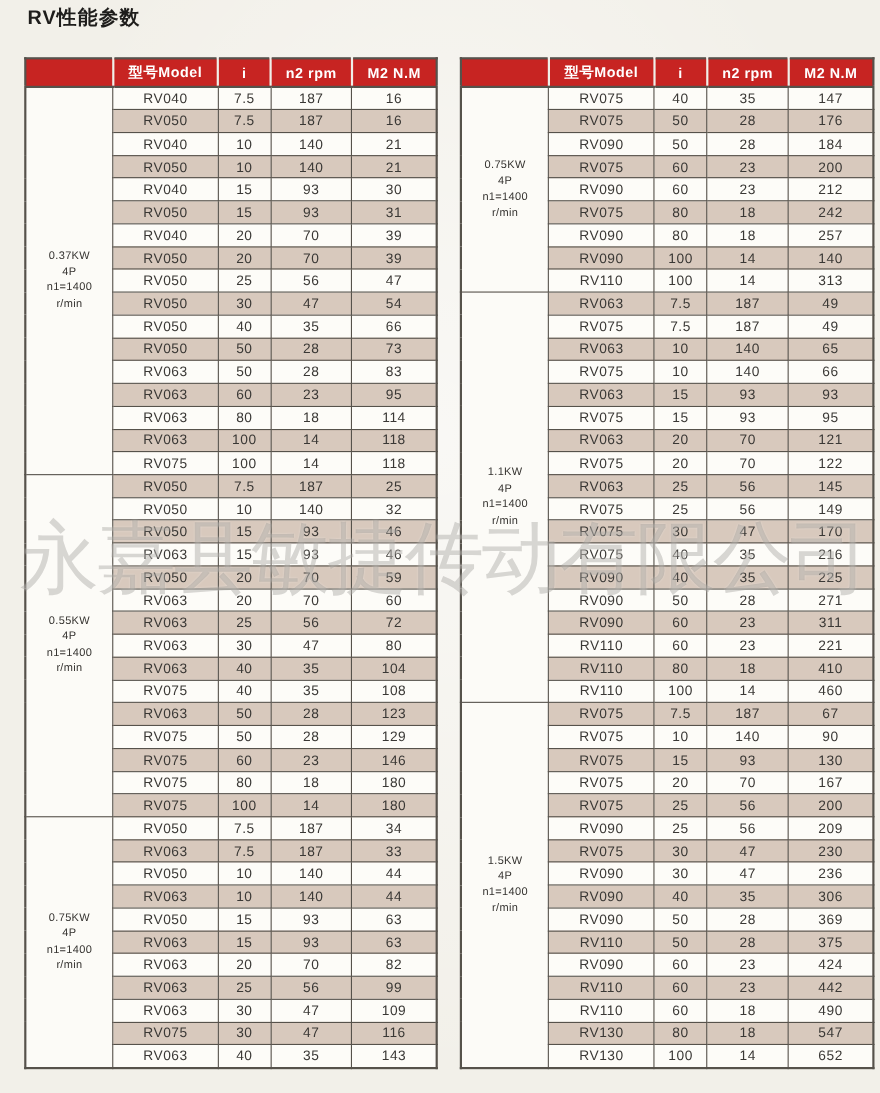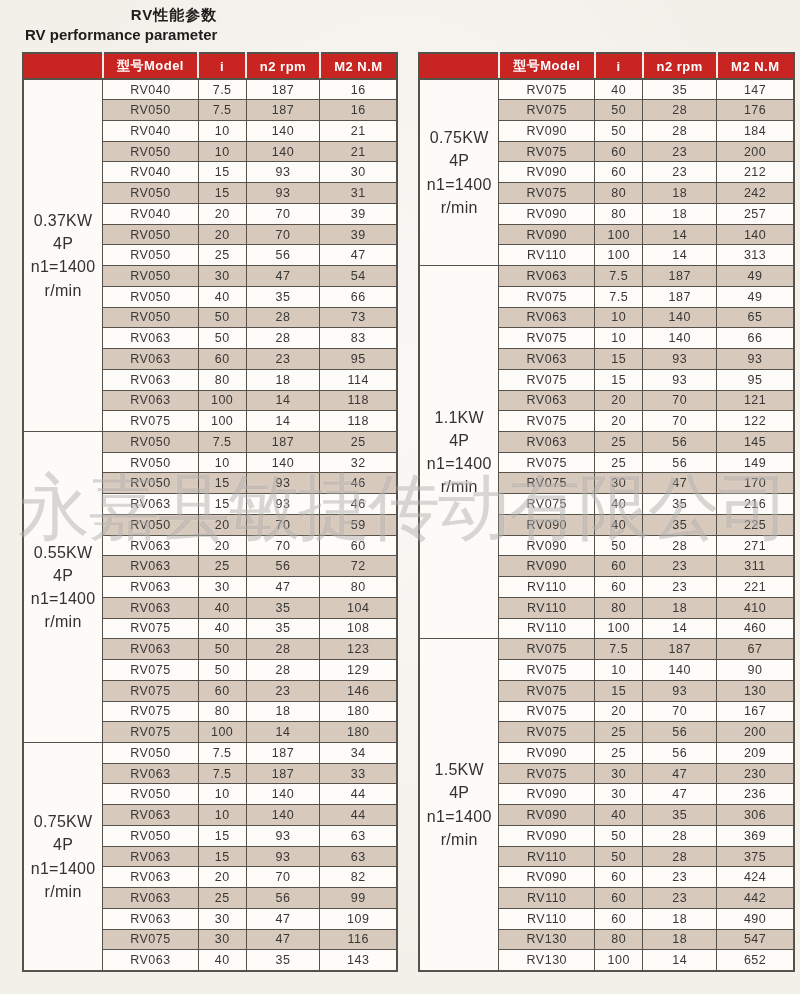--- a/index.html
+++ b/index.html
@@ -7,21 +7,21 @@
   body {
     font-family: "Liberation Sans", "DejaVu Sans", sans-serif;
     background:#e8e7e1;
   }
   .page {
     position:relative; width:800px; height:994px; overflow:hidden;
     background: var(--page-bg, #f2f0e9);
     background-image: radial-gradient(ellipse at 50% 40%, rgba(255,255,255,.55), rgba(0,0,0,0) 70%);
   }
   .titles { position:absolute; left:25px; top:6px; color:#1e1d1b; }
-  .title-cn { font-size:15px; font-weight:bold; letter-spacing:1px; line-height:1.2;text-align:right; }
+  .title-cn { font-size:18px; font-weight:bold; letter-spacing:1px; line-height:1.2; }
   .title-en { font-size:15px; font-weight:bold; line-height:1.2; margin-top:2px; }
 
   table.spec {
     position:absolute; top:52px; height:920px;
     border-collapse:collapse; table-layout:fixed;
     border:2px solid var(--border, #56524b);
     background: #fdfcf8;
     padding-left: 18px;
   }
   table.spec.left  { left:22px;  width:376px; }
@@ -47,41 +47,40 @@
     font-size:12.5px; color:#3a3835;
     text-align:center; vertical-align:middle;
     height:20px; padding:0;
     letter-spacing:.5px;
   }
   tbody tr:nth-child(even) td:not(.group-cell) {
     background: var(--row-beige, #d8c9bd);
   }
   td.group-cell {
     background:#fcfbf7;
-    font-size:16px; line-height:1.45; color:#34322f;
+    font-size:10px; line-height:1.45; color:#34322f;
     letter-spacing:.3px;
   }
 
   .watermark {
     position:absolute; left:18px; top:460px; width:770px;
     font-size:72px; font-weight:normal; white-space:nowrap;
     letter-spacing:-2px;
     color: rgba(128,126,118,0.30);
     z-index:5; pointer-events:none;
     text-shadow: 0 0 2px rgba(255,255,255,.35);
   }
 </style>
 </head>
 <body>
 
 <div class="page">
 
   <div class="titles">
     <div class="title-cn">RV性能参数</div>
-    <div class="title-en">RV performance parameter</div>
   </div>
 
   <table class="spec left">
     <colgroup>
       <col class="c-group">
         <col class="c-model">
         <col class="c-i">
         <col class="c-n2">
         <col class="c-m2">
     </colgroup>

